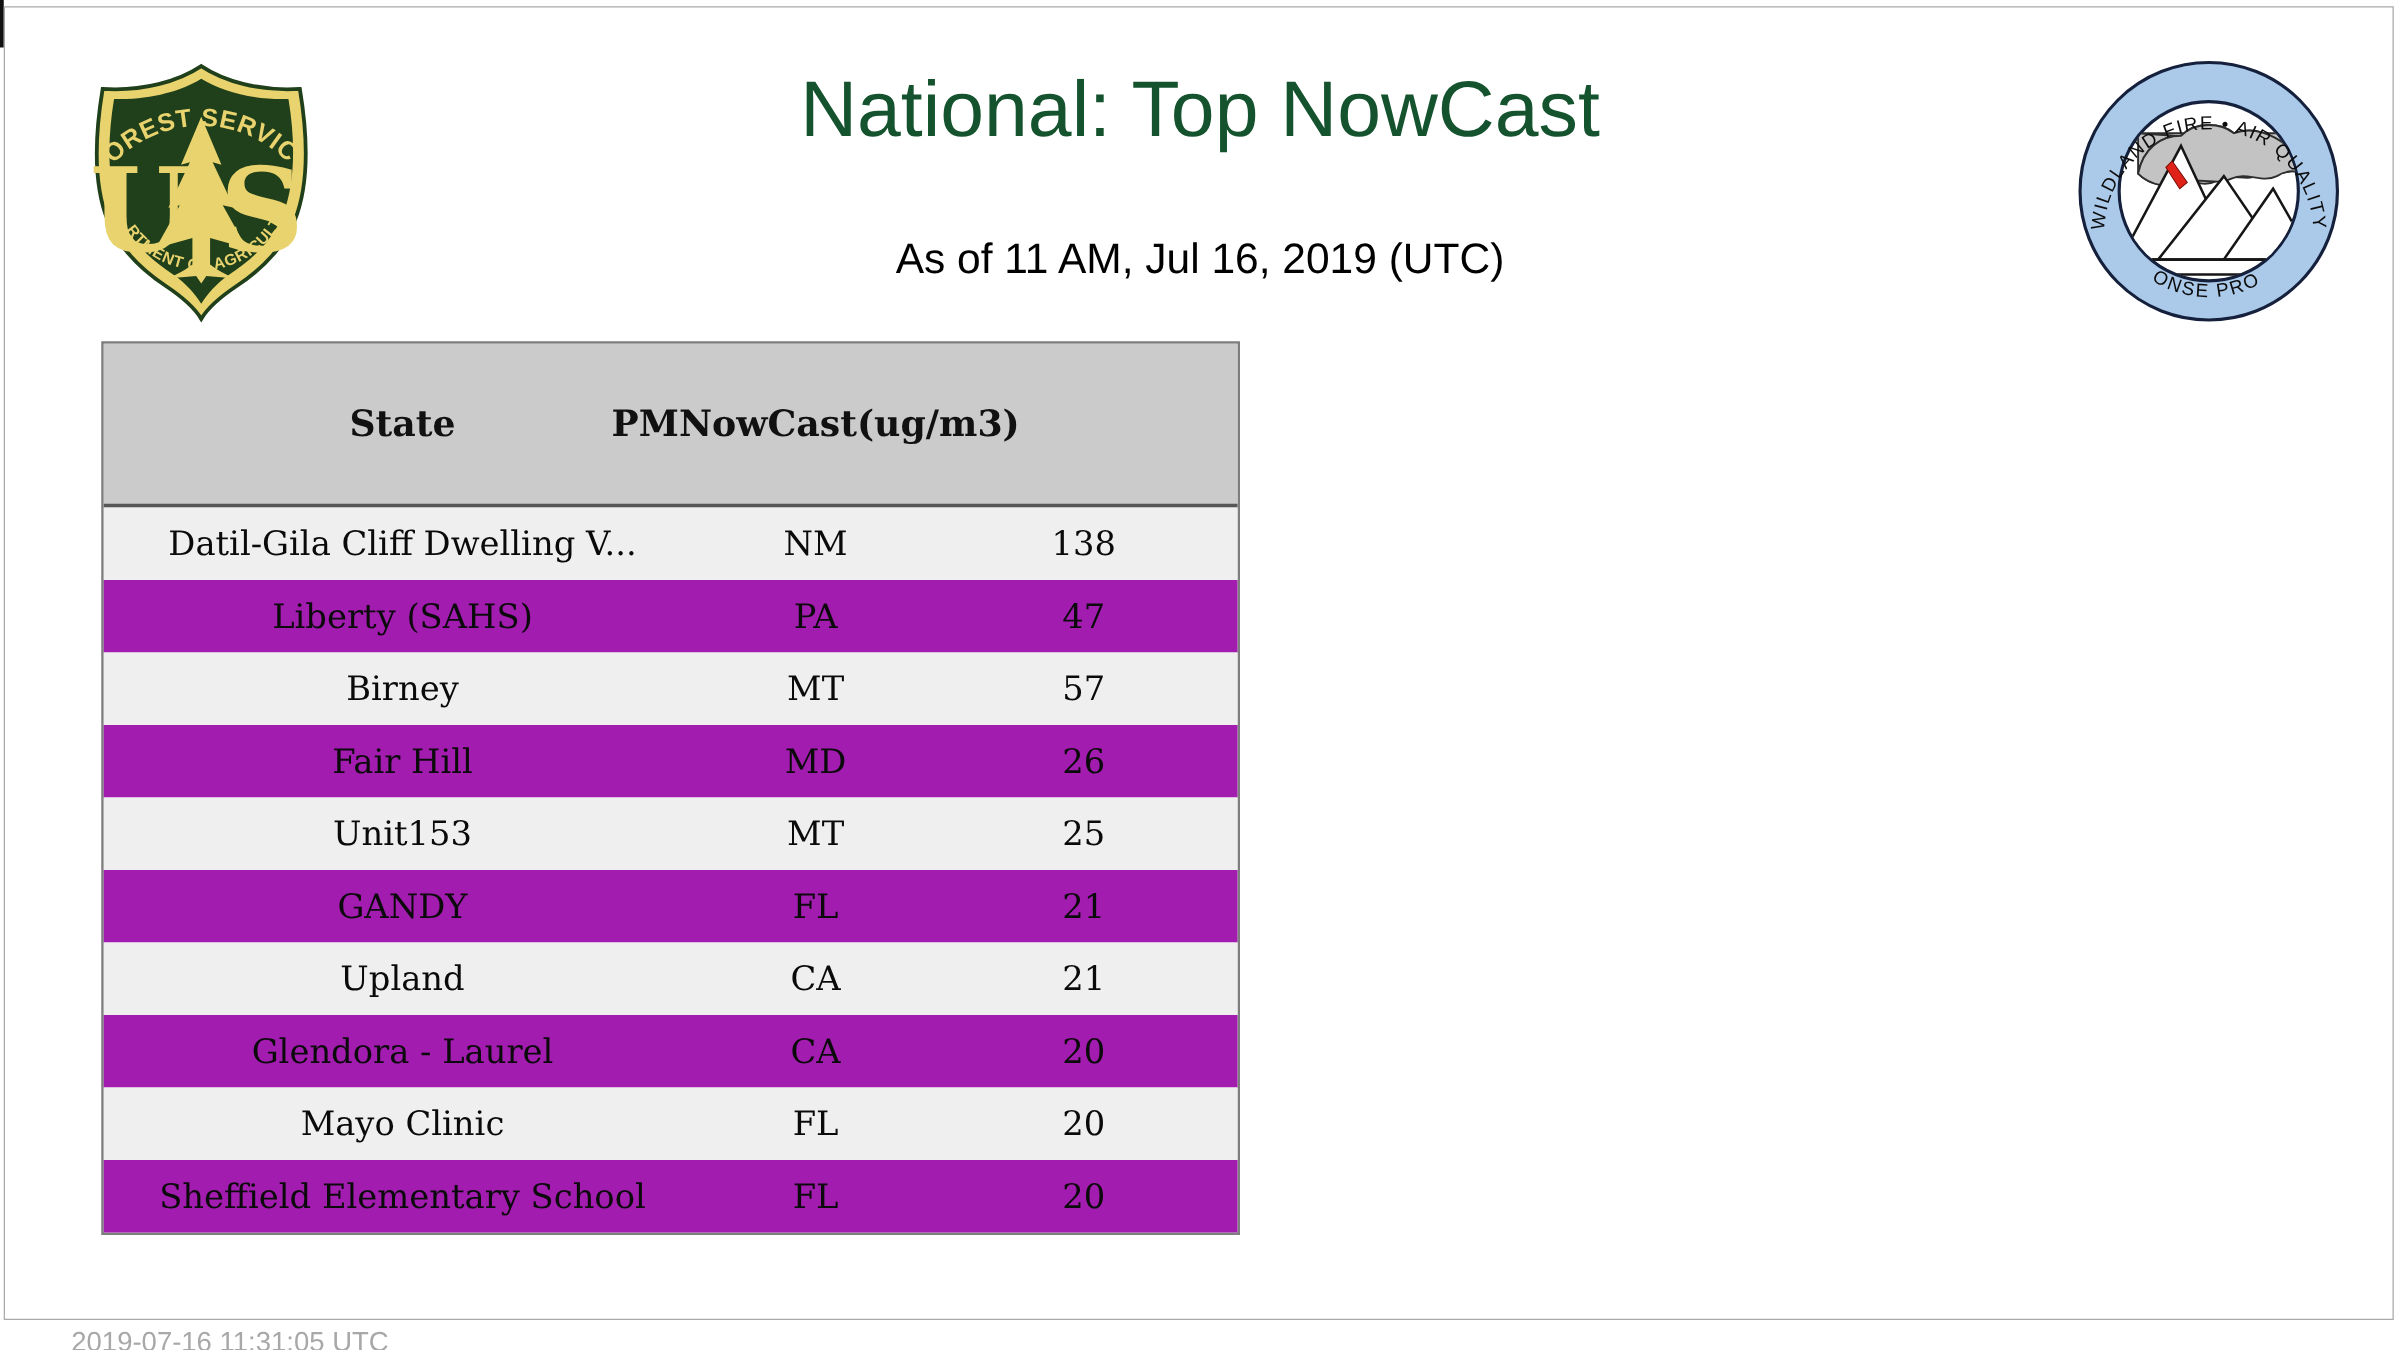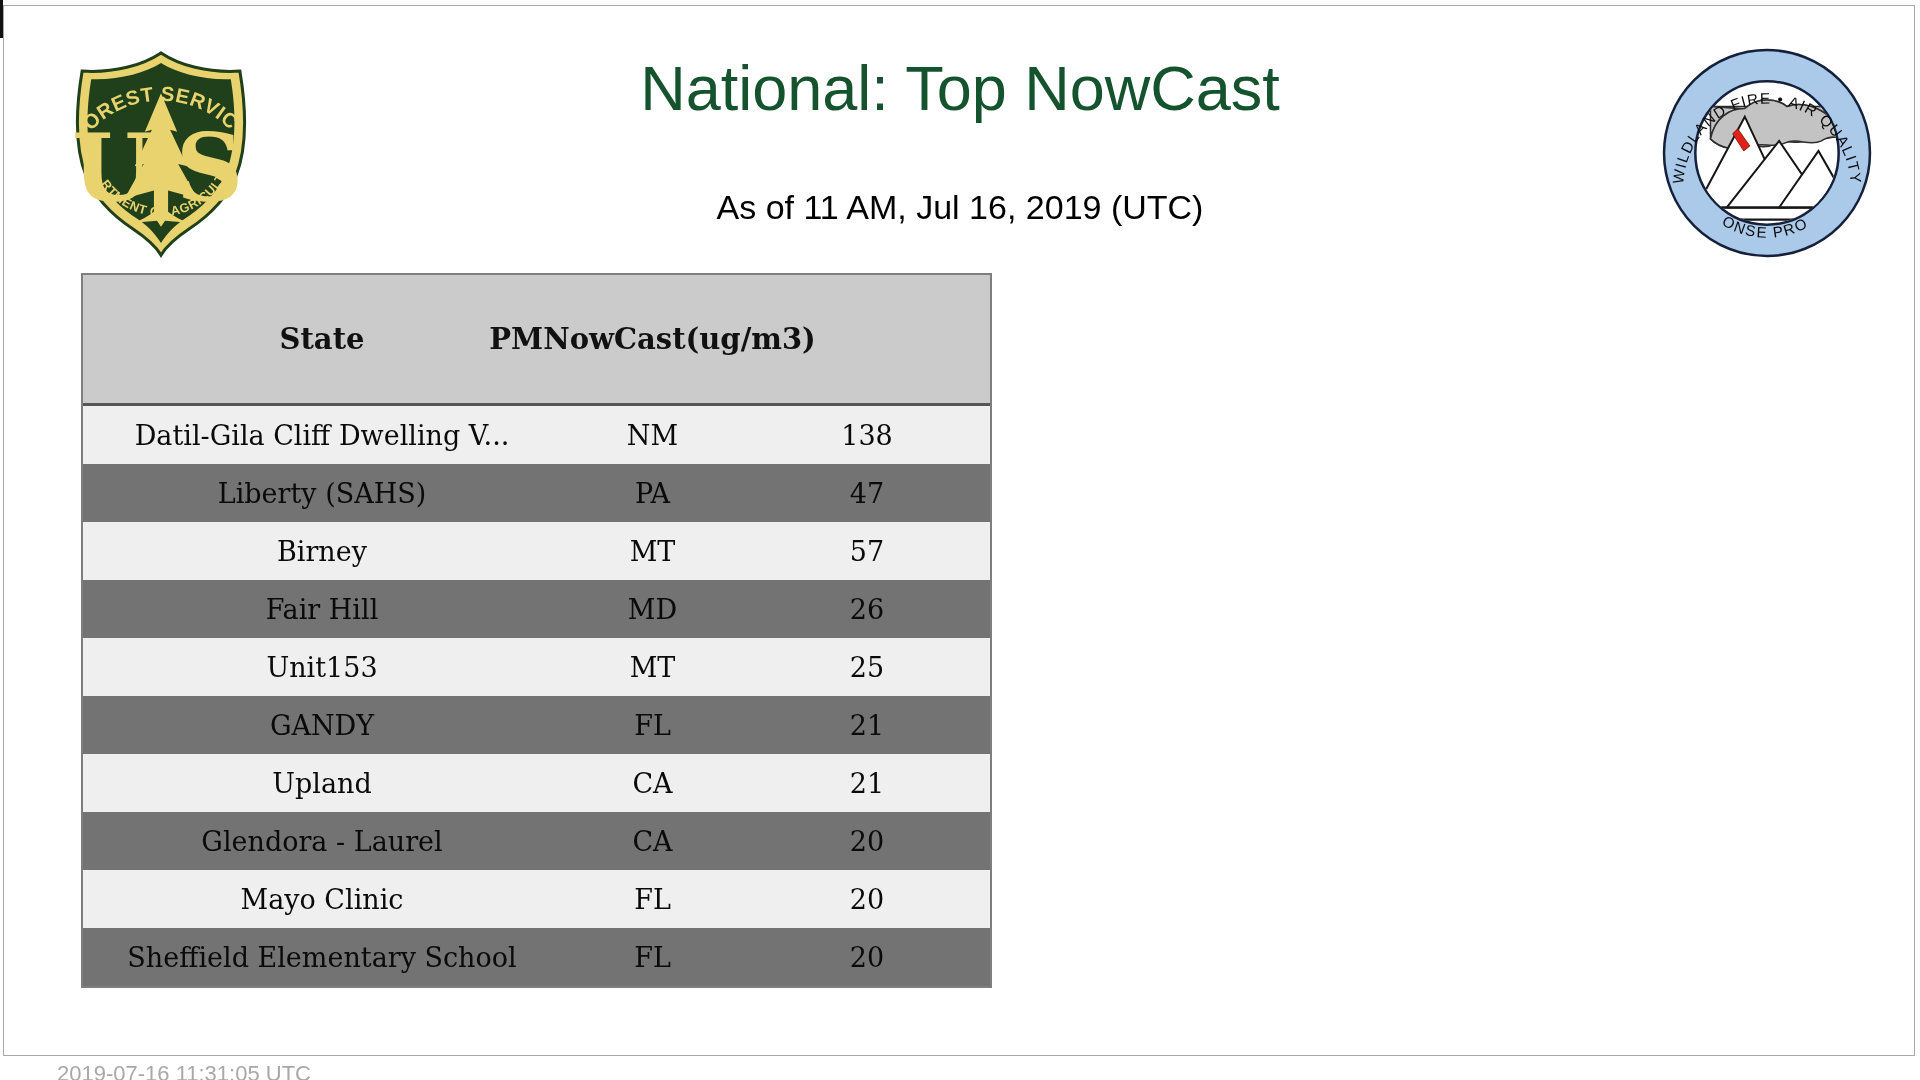--- a/index.html
+++ b/index.html
@@ -17,21 +17,21 @@
 
   .fs-logo { position:absolute; left:70px; top:46px; width:182px; height:214px; }
   .wf-logo { position:absolute; left:1660px; top:46px; width:214px; height:214px; }
 
   .nowcast-table { position:absolute; left:81px; top:273px; width:911px;
                    border:2px solid #7e7e7e; font-family:"DejaVu Serif", serif; }
   .thead { display:grid; grid-template-columns:478px 183px 246px; height:131px;
            background:#cbcbcb; border-bottom:3px solid #565656; }
   .th { display:flex; flex-direction:row; align-items:center; justify-content:center;
         font-weight:bold; font-size:29px; color:#111; line-height:39px; text-align:center; }
-  .tbody .tr { display:grid; grid-template-columns:478px 183px 246px; height:58px; background:#737373; }
+  .tbody .tr { display:grid; grid-template-columns:478px 183px 246px; height:58px; background:#a21caf; }
   .tbody .tr:nth-child(odd) { background:#efefef; }
   .td { display:flex; align-items:center; justify-content:center;
         font-size:27px; color:#0a0a0a; white-space:nowrap; }
 
   .footer-timestamp { position:absolute; left:57px; top:1061px; font-size:22px; color:#a8a8a8; }
 </style>
 </head>
 <body>
 
 <div class="edge-artifact"></div>

